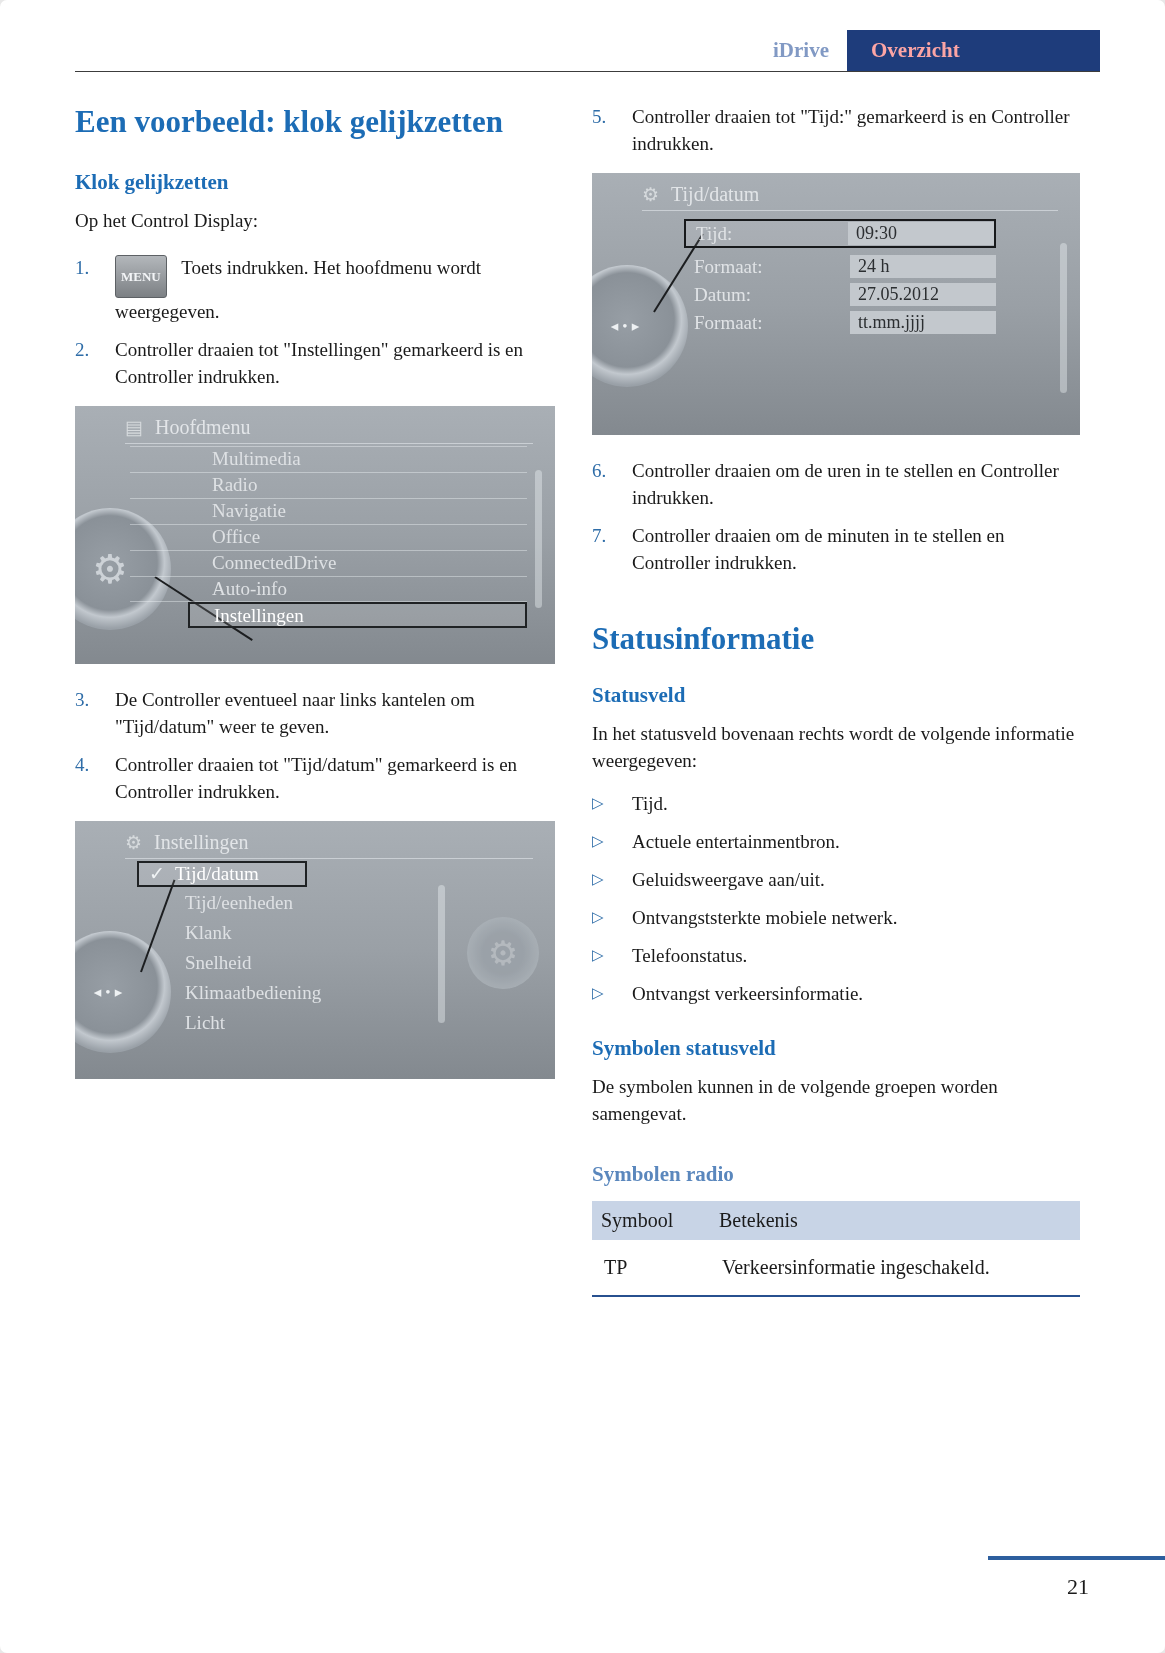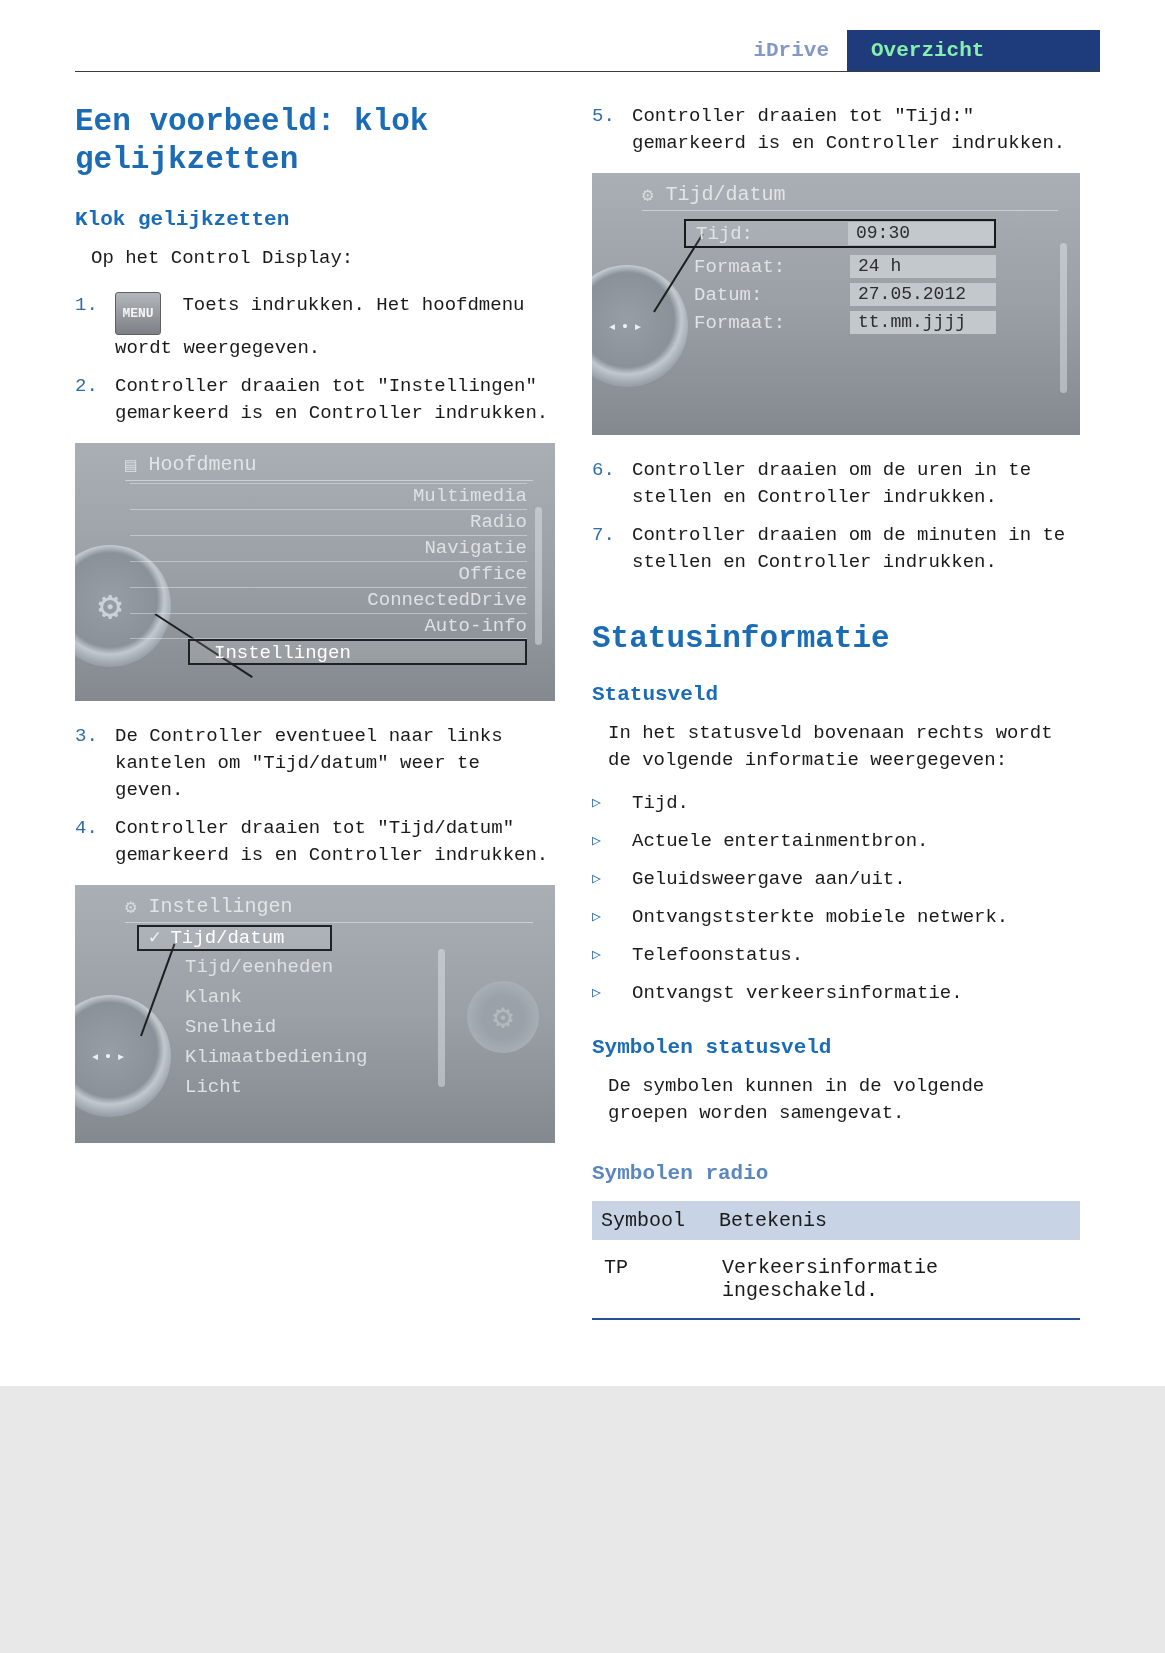--- a/index.html
+++ b/index.html
@@ -1,37 +1,37 @@
 <!DOCTYPE html>
 <html><head>
 <meta charset="utf-8">
 <style>
   * { margin:0; padding:0; box-sizing:border-box; }
   html,body { background:#e8e8e8; }
   .page {
-    position:relative; width:1165px; height:1386px; margin:0 auto;
-    background:#ffffff; font-family:Liberation Mono, monospace;
-    color:#1a1a1a; overflow:hidden;
+    position:relative; width:1165px; height:1653px; margin:0 auto;
+    background:#ffffff; font-family:Liberation Serif, serif;
+    color:#1a1a1a; overflow:hidden;border-radius:7px;
   }
   
   .hdr { position:absolute; top:30px; left:75px; right:65px; height:41px;
          display:flex; justify-content:flex-end; align-items:center; }
   .crumb-light { color:#8199c4; font-weight:bold; font-size:21px; margin-right:18px; }
-  .crumb-dark  { background:#1e3c7b; color:#86efac; font-weight:bold; font-size:21px;
+  .crumb-dark  { background:#1e3c7b; color:#fca5a5; font-weight:bold; font-size:21px;
                  width:253px; height:41px; line-height:41px; padding-left:24px; }
   .hdr-rule { position:absolute; top:71px; left:75px; right:65px; height:1px; background:#3c3c3c; }
 
   
   .col-left  { position:absolute; top:103px; left:75px;  width:480px; }
   .col-right { position:absolute; top:103px; left:592px; width:488px; }
 
   h1.blue { color:#1c6cb5; font-size:31px; line-height:38px; font-weight:bold; margin:0 0 28px; }
   h2.blue { color:#1c6cb5; font-size:21px; line-height:26px; font-weight:bold; margin:24px 0 12px; }
   h3.blue-light { color:#5a87bd; font-size:21px; line-height:26px; font-weight:bold; margin:34px 0 14px; }
-  p.body { font-size:19px; line-height:27px; margin:0 16px 20px; }
+  p.body { font-size:19px; line-height:27px; margin:0 0 20px; }
 
   .step { display:flex; margin-bottom:11px; font-size:19px; line-height:27px; }
   .stepnum { flex:none; width:40px; color:#2f6da8; }
   .steptext { flex:1; }
   .menu-key { display:inline-block; min-width:46px; text-align:center;
               background:linear-gradient(180deg,#b3b7bb,#7c8084); color:#f3f5f7;
               border:1px solid #5d6165; border-radius:3px; font-size:13px; font-weight:bold;
               padding:7px 5px; margin-right:10px; vertical-align:-7px; }
 
   
@@ -51,21 +51,21 @@
           display:flex; align-items:center; justify-content:center; }
   .knob-face { font-size:40px; color:#cdd2d7; }
   .knob-arrows { color:#eef1f3; font-size:15px; letter-spacing:4px; }
   .vbar { position:absolute; right:13px; top:64px; width:7px; height:138px;
           background:rgba(240,244,248,0.4); border-radius:4px; }
   .pline { position:absolute; height:2px; background:#1c1e20; transform-origin:left center; }
 
   .mlist { position:absolute; top:40px; left:55px; right:28px; }
   .mrow { position:relative; height:26px; line-height:24px; padding-left:82px;
           color:#dee1e4; font-size:19px; }
-  .mrow.lined { border-top:1px solid rgba(238,242,246,0.42);text-align:right; }
+  .mrow.lined { border-top:1px solid rgba(238,242,246,0.42); }
   .mrow.lined-last { border-bottom:1px solid rgba(238,242,246,0.42); }
   .mrow.sel { border:2px solid #1f2224; margin-left:58px; padding-left:24px;
               background:rgba(255,255,255,0.12); color:#ffffff; }
   .selwrap { display:inline-block; border:2px solid #1f2224; height:26px; line-height:22px;
              padding:0 46px 0 10px; margin-left:-48px; color:#ffffff;
              background:rgba(255,255,255,0.10); }
   .check { margin-right:10px; color:#f0f3f5; }
 
   .trowlist { position:absolute; top:46px; left:92px; width:312px; }
   .trow { display:flex; align-items:center; height:27px; margin-bottom:1px; }

